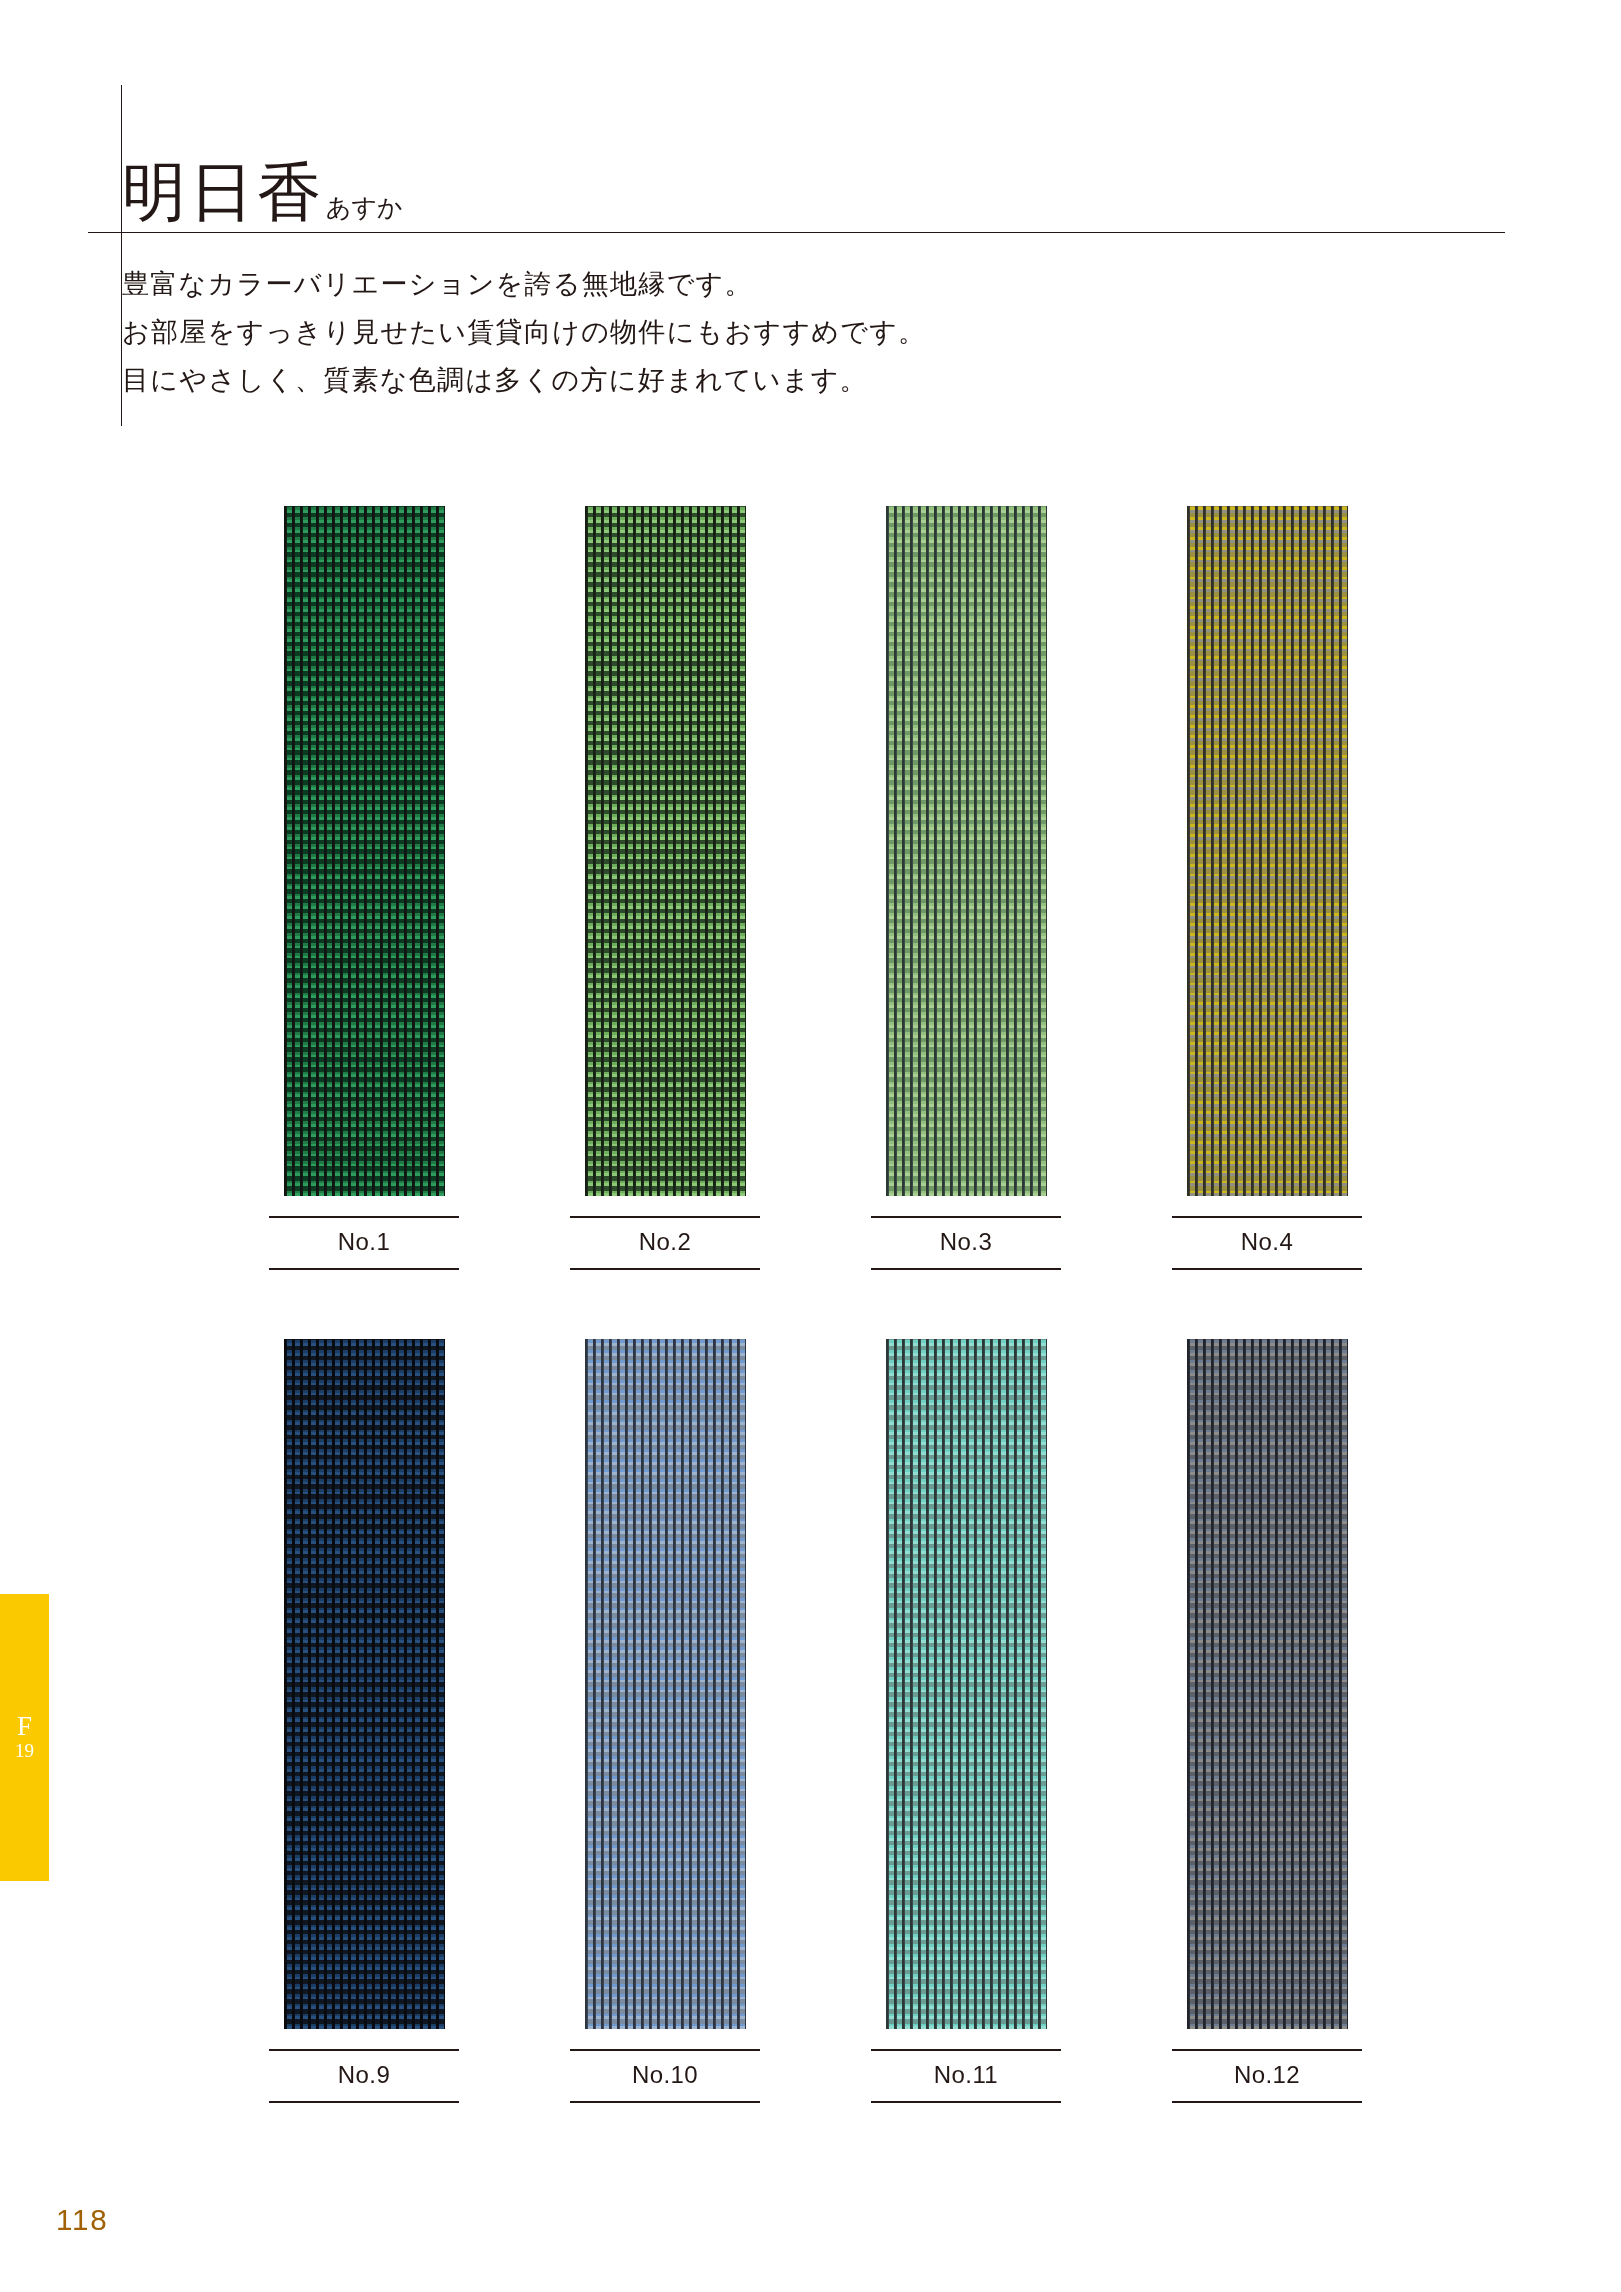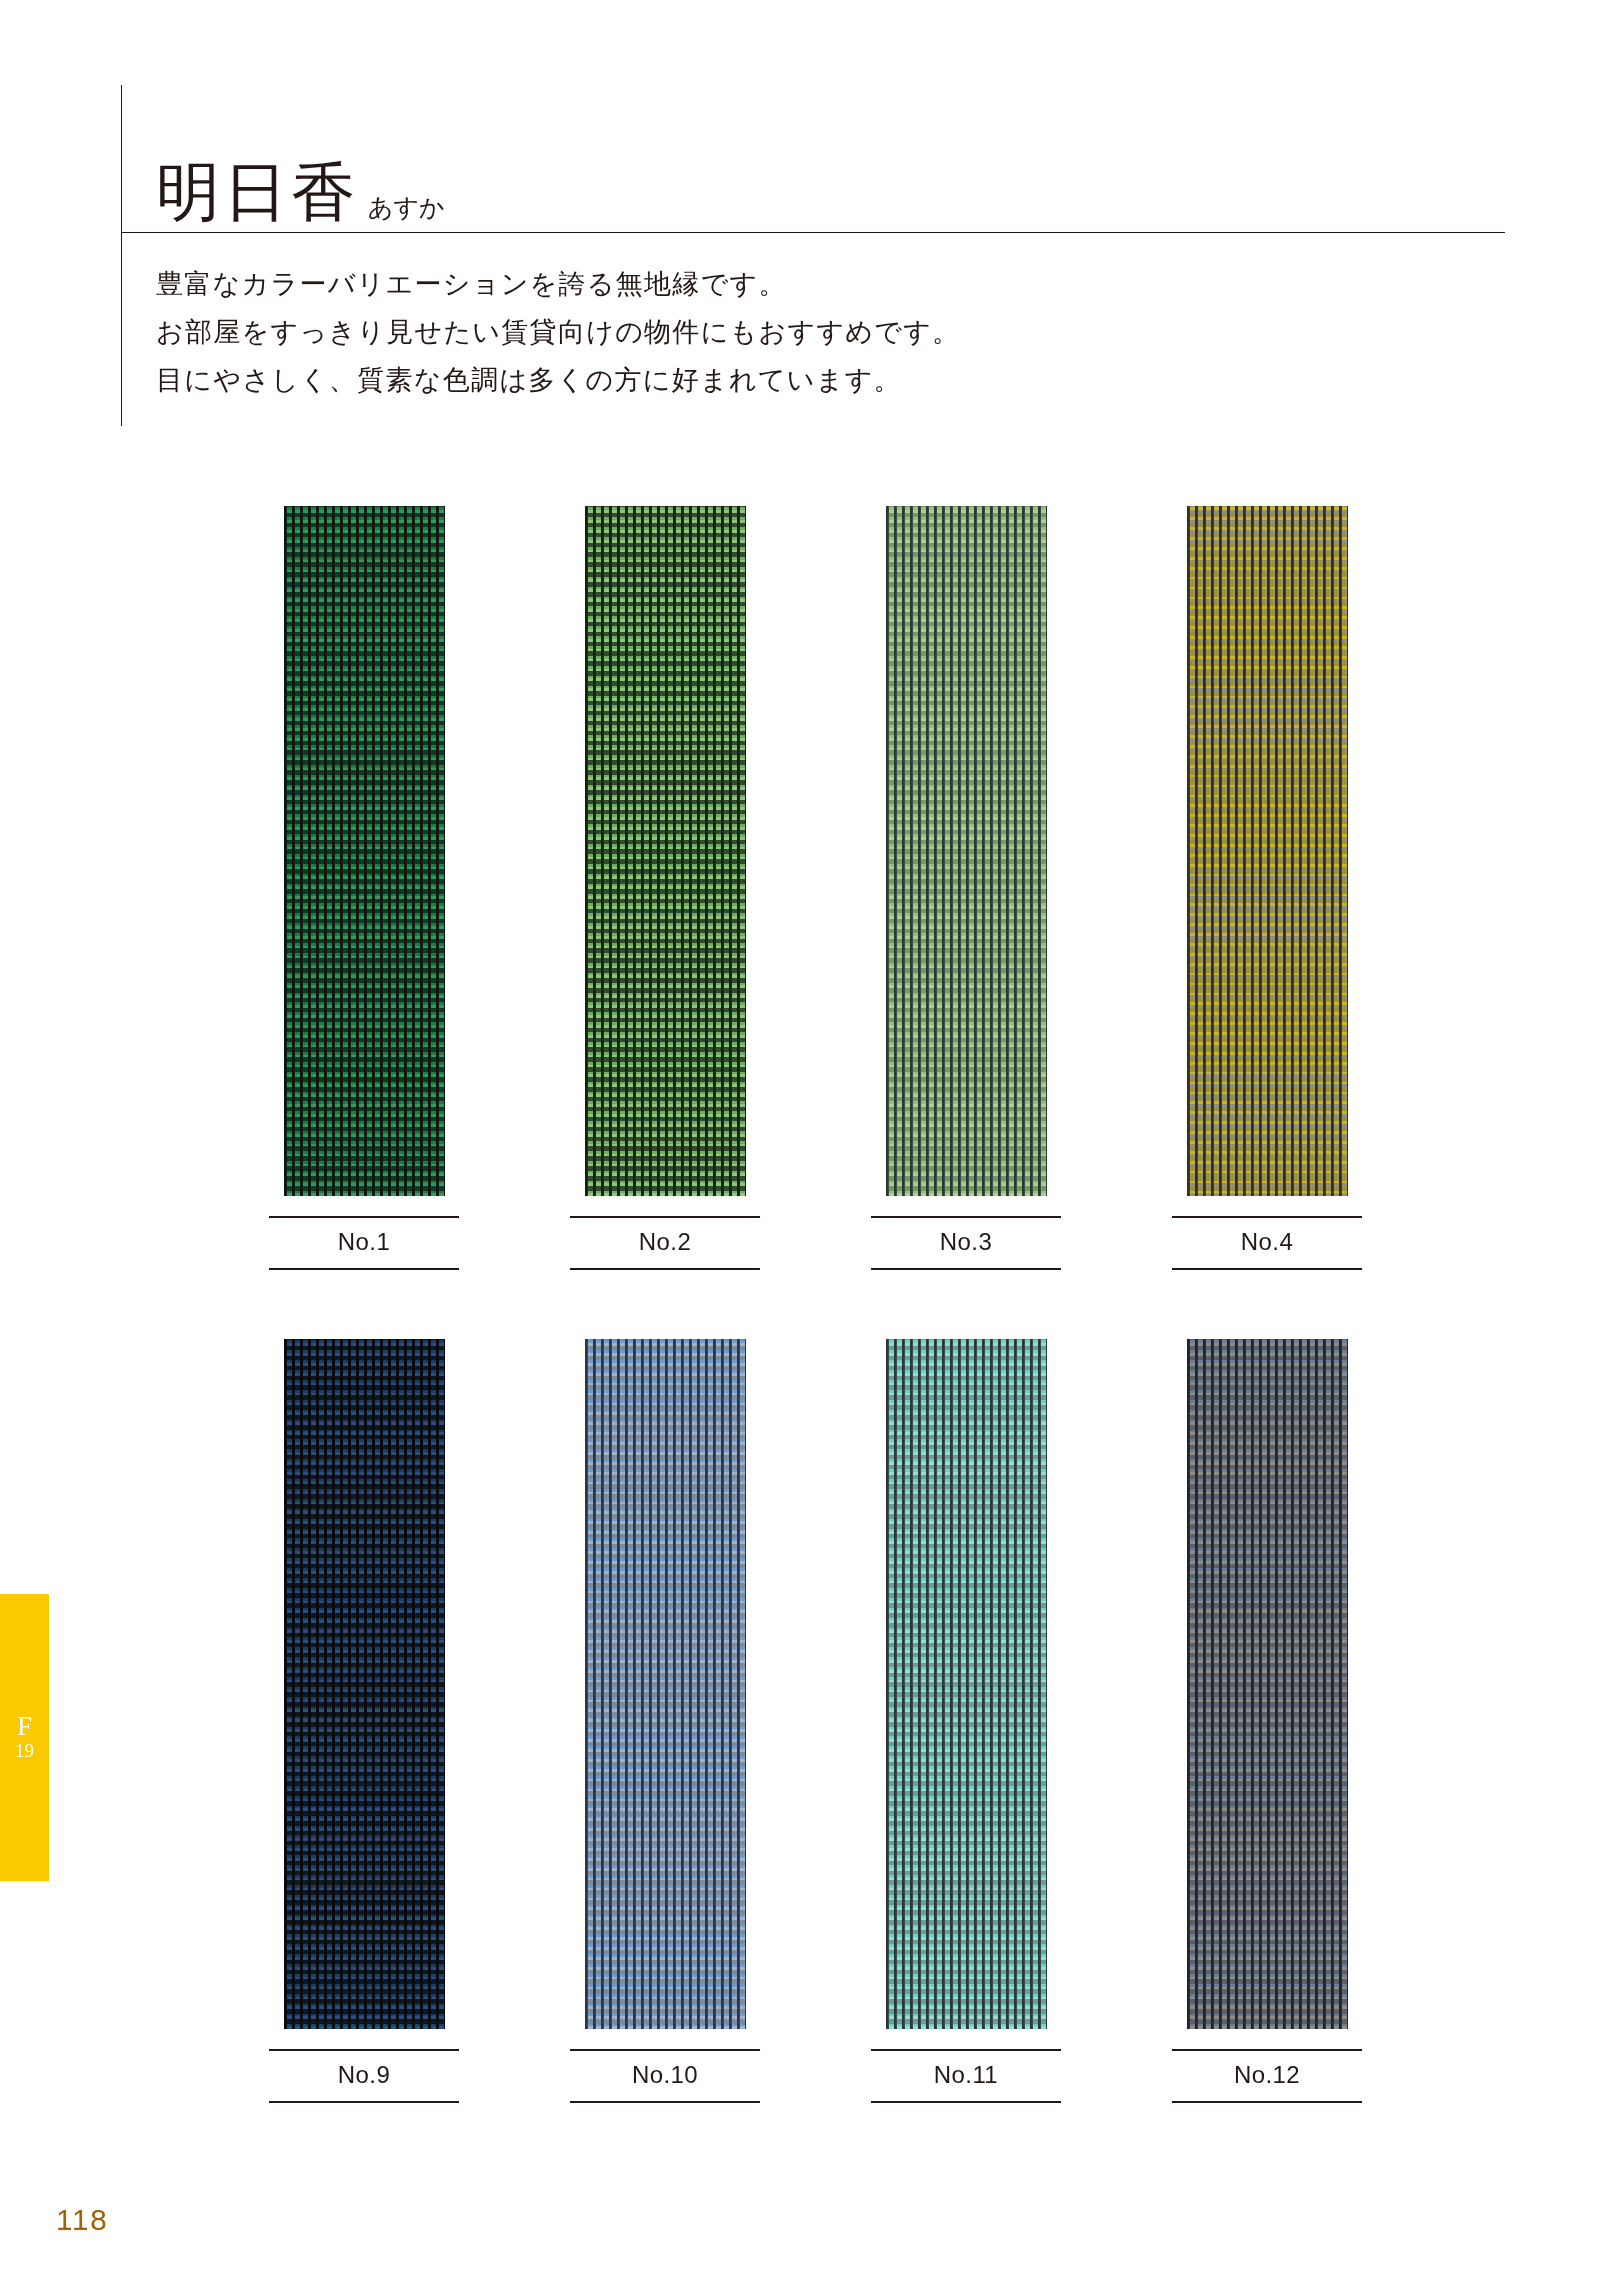--- a/index.html
+++ b/index.html
@@ -46,21 +46,20 @@
   }
 
   
   .header {
     position: absolute;
     left: 121px;
     top: 85px;
     width: 1384px;
     border-left: 1.8px solid #231815;
     box-sizing: border-box;
-    padding-left: 34px;
   }
   .title-row {
     height: 148px;
     display: flex;
     align-items: flex-end;
     border-bottom: 1.8px solid #231815;
     margin-left: -34px;
     padding-left: 34px;
     box-sizing: border-box;
   }
@@ -68,21 +67,21 @@
     font-size: 64px;
     line-height: 1;
     letter-spacing: 3.6px;
     font-family: "Liberation Serif", "DejaVu Serif", serif;
     color: #231815;
     padding-bottom: 7.2px;
   }
   .title-kana {
     font-size: 25px;
     line-height: 1;
-    margin-left: 9px;
+    margin-left: 1px;
     padding-bottom: 12.5px;
     color: #231815;
     font-family: "Liberation Serif", "DejaVu Serif", serif;
   }
 
   .desc {
     padding-top: 27px;
     padding-bottom: 21.5px;
     font-size: 27px;
     line-height: 1.78;

